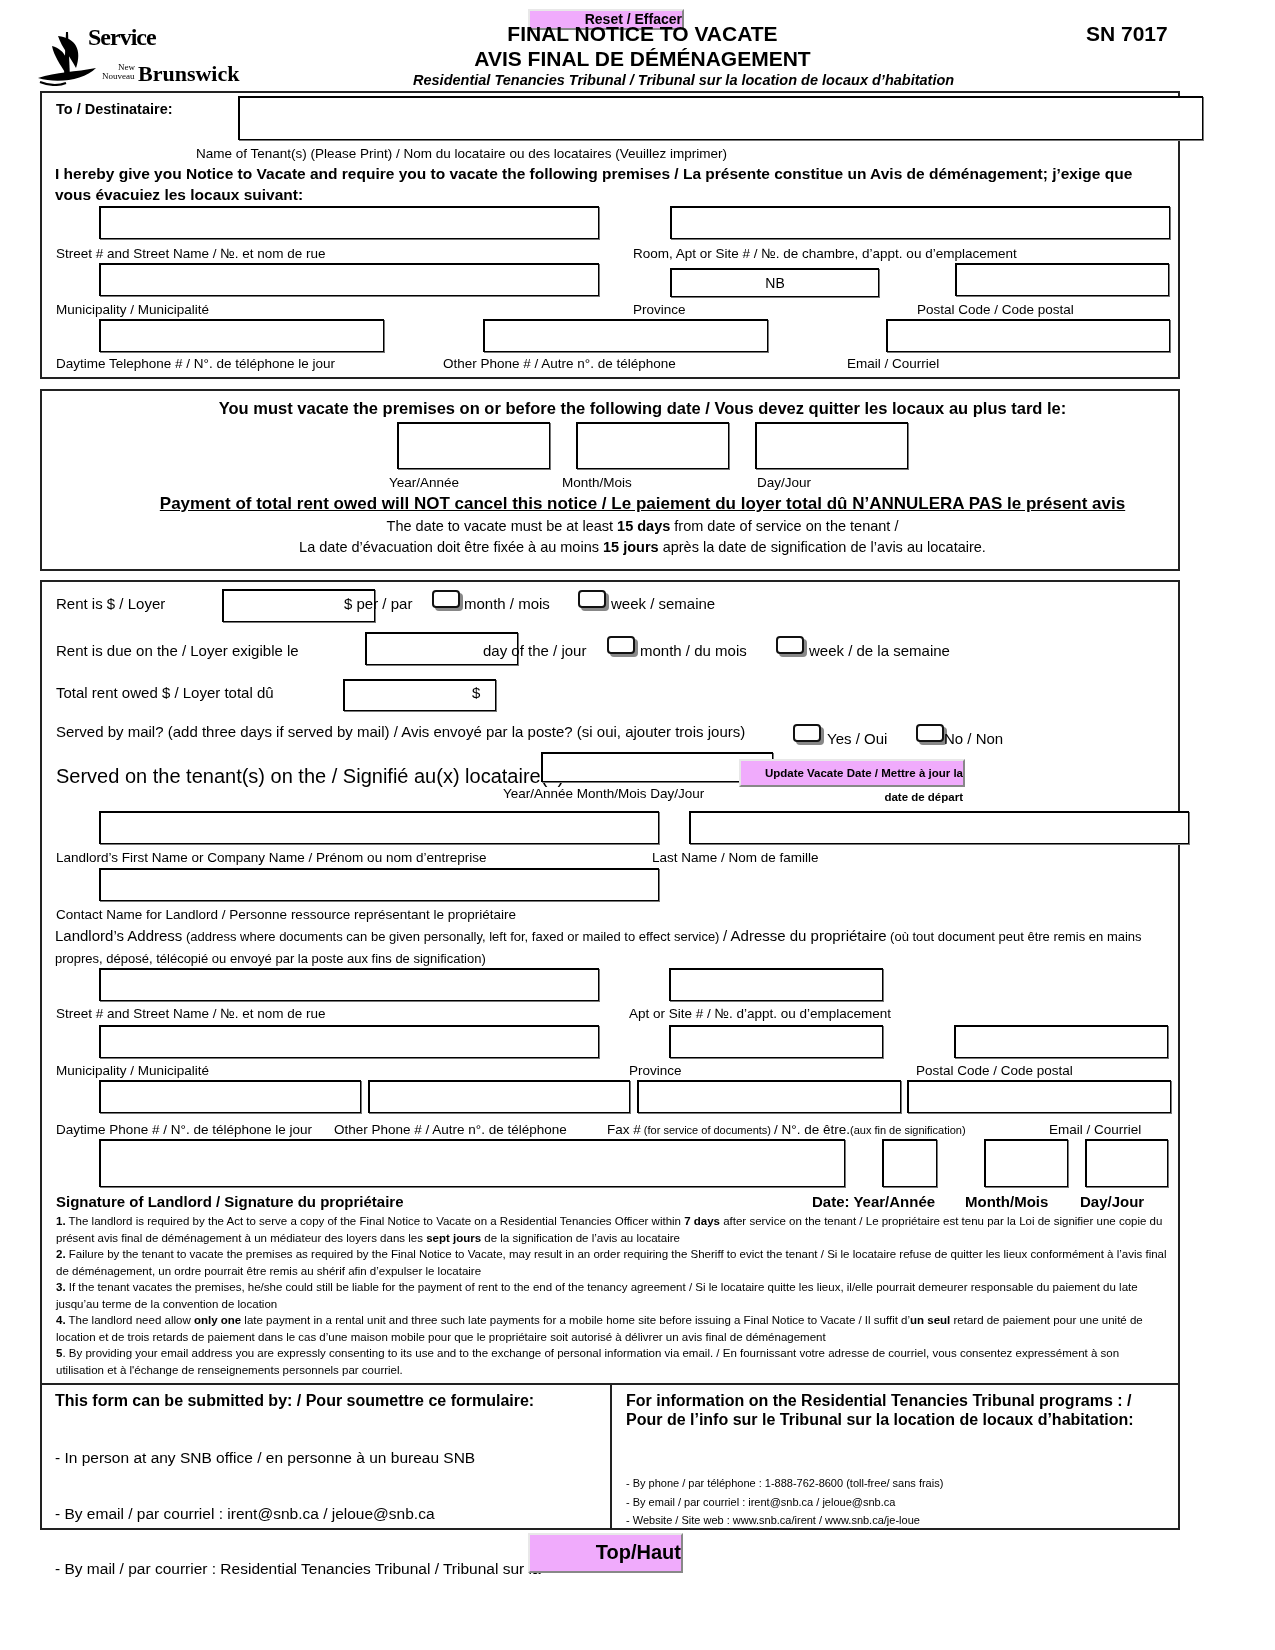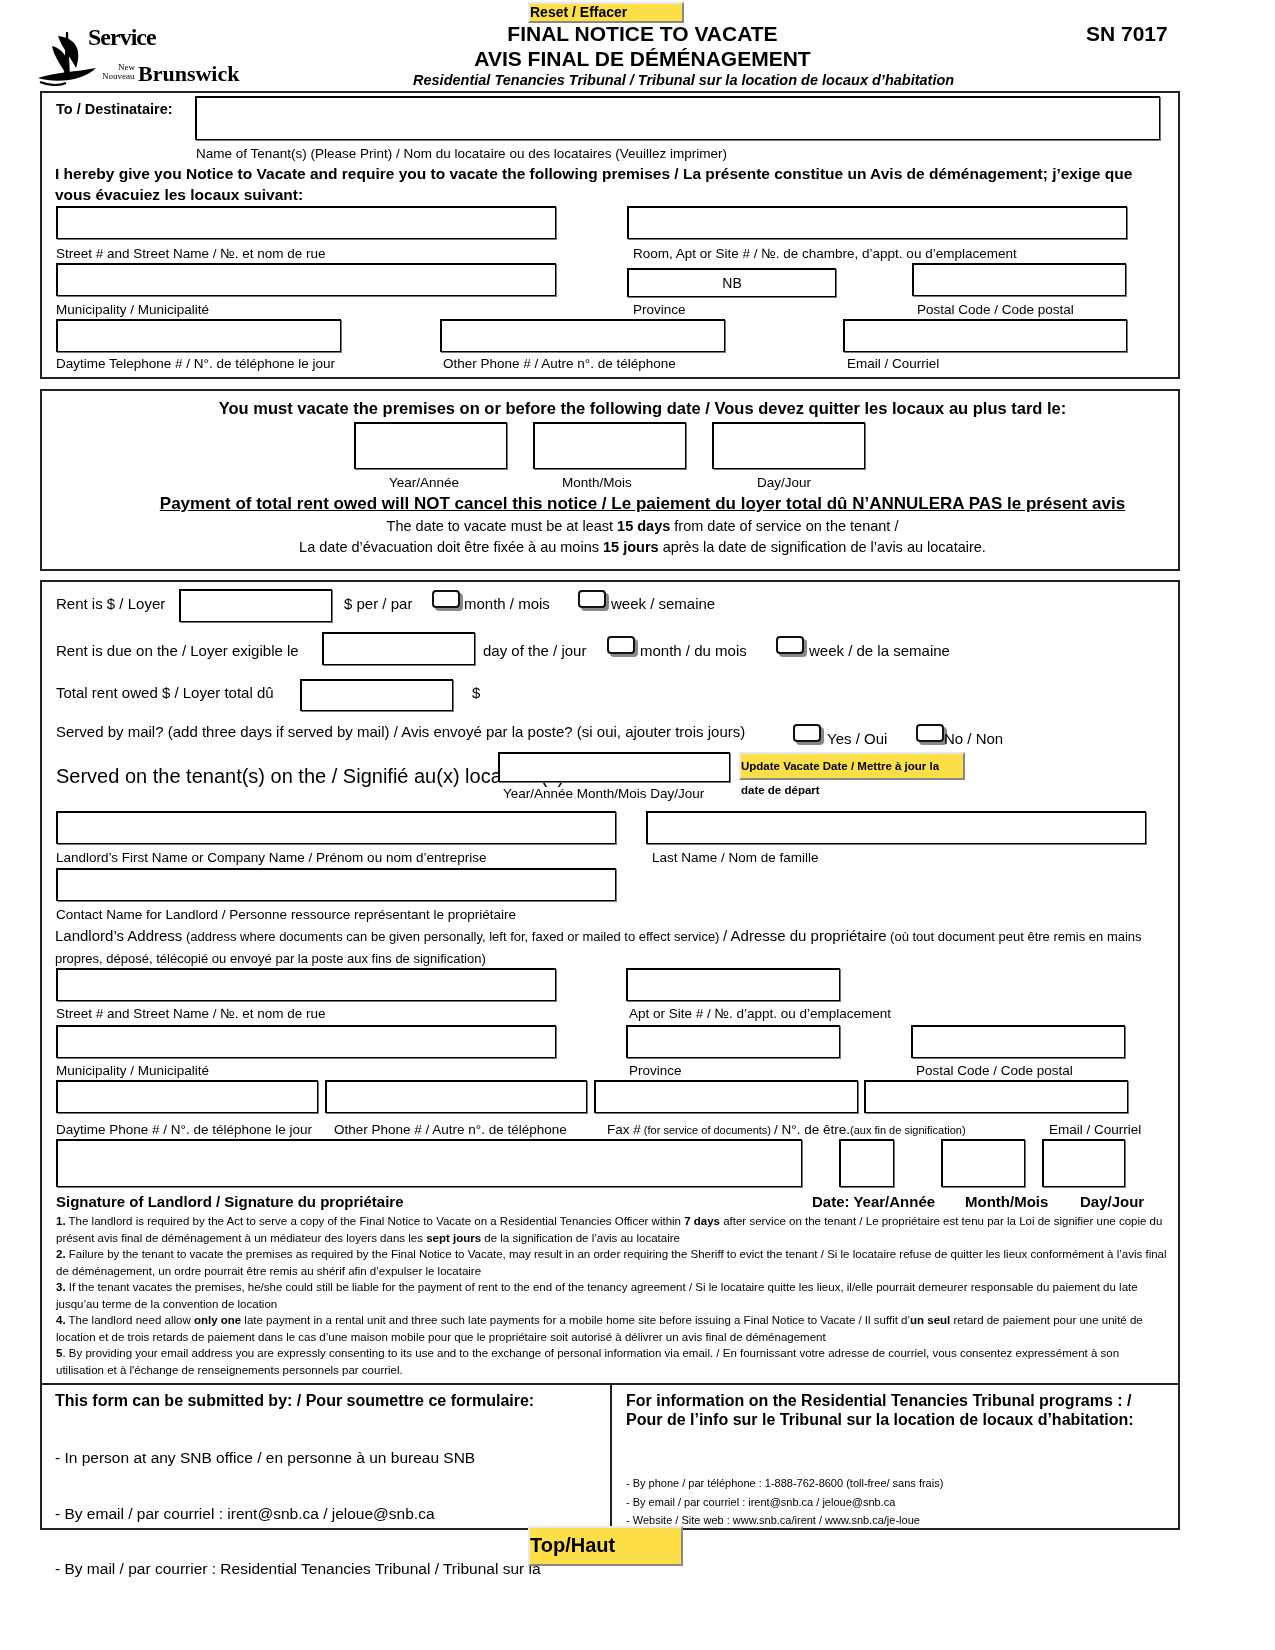--- a/index.html
+++ b/index.html
@@ -9,27 +9,29 @@
     font-family: "Liberation Sans", sans-serif; color: #000;
   }
   .abs { position: absolute; }
   .lbl { position: absolute; font-size: 14px; white-space: nowrap; }
   .sm { font-size: 13.5px; }
   .box {
     position: absolute; background: #fff;
     border: 1px solid #000;
     border-top: 2px solid #000; border-left: 2px solid #000;
     box-shadow: 1px 1px 0 #777;
+    margin-left: 43px;
   }
   .frame { position: absolute; border: 2px solid #222; }
   .btn {
-    position: absolute; background: #fde047;
+    position: absolute; background: #f0abfc;
     border: 2px solid #888; border-top-color: #e8e8e8; border-left-color: #e8e8e8;
-    font-weight: bold; text-align: left; cursor: pointer;
+    font-weight: bold; text-align: right; cursor: pointer;
     font-family: "Liberation Sans", sans-serif;
+    margin-top: 7px;
   }
   .chk {
     position: absolute; width: 28px; height: 18px;
     border: 2px solid #111; border-radius: 4px; background: #fff;
     box-shadow: 3px 3px 0 #888;
   }
   .center { text-align: center; left: 0; right: 0; }
   .notes p { margin: 0; font-size: 11.5px; line-height: 16.5px; }
   .notes b { font-weight: bold; }
 </style>

